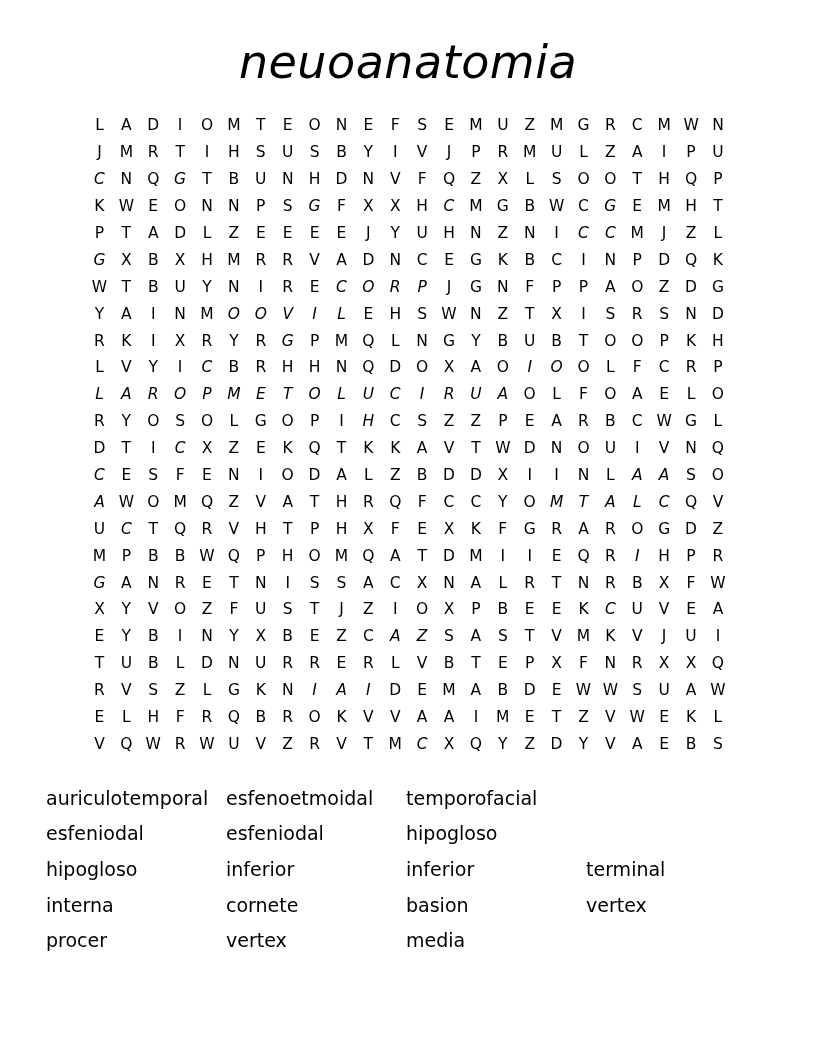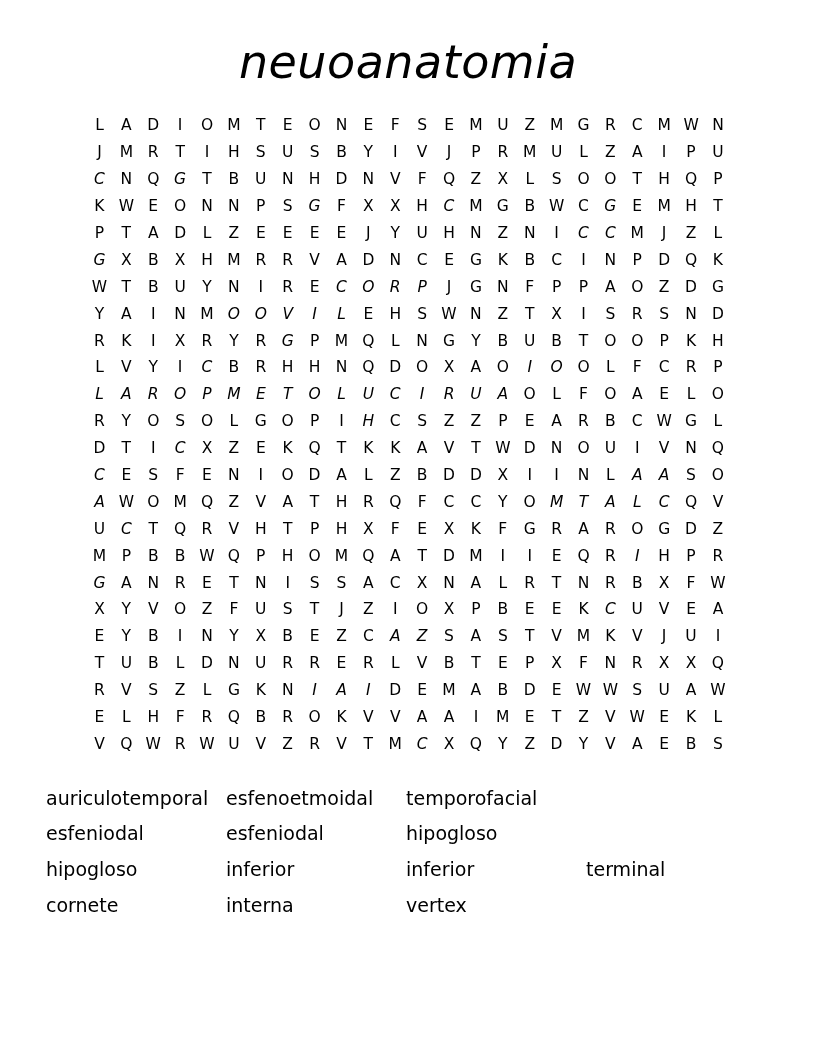--- a/index.html
+++ b/index.html
@@ -729,19 +729,26 @@
         <div class="word-cell">esfeniodal</div>
         <div class="word-cell">hipogloso</div>
       </div>
       <div class="word-row">
         <div class="word-cell">hipogloso</div>
         <div class="word-cell">inferior</div>
         <div class="word-cell">inferior</div>
         <div class="word-cell">terminal</div>
       </div>
       <div class="word-row">
+        <div class="word-cell">interna</div>
         <div class="word-cell">cornete</div>
-        <div class="word-cell">interna</div>
+        <div class="word-cell">basion</div>
         <div class="word-cell">vertex</div>
       </div>
+      <div class="word-row">
+        <div class="word-cell">procer</div>
+        <div class="word-cell">vertex</div>
+        <div class="word-cell">media</div>
+        <div class="word-cell empty"></div>
+      </div>
     </div>
 
 </div>
 
 </body></html>

